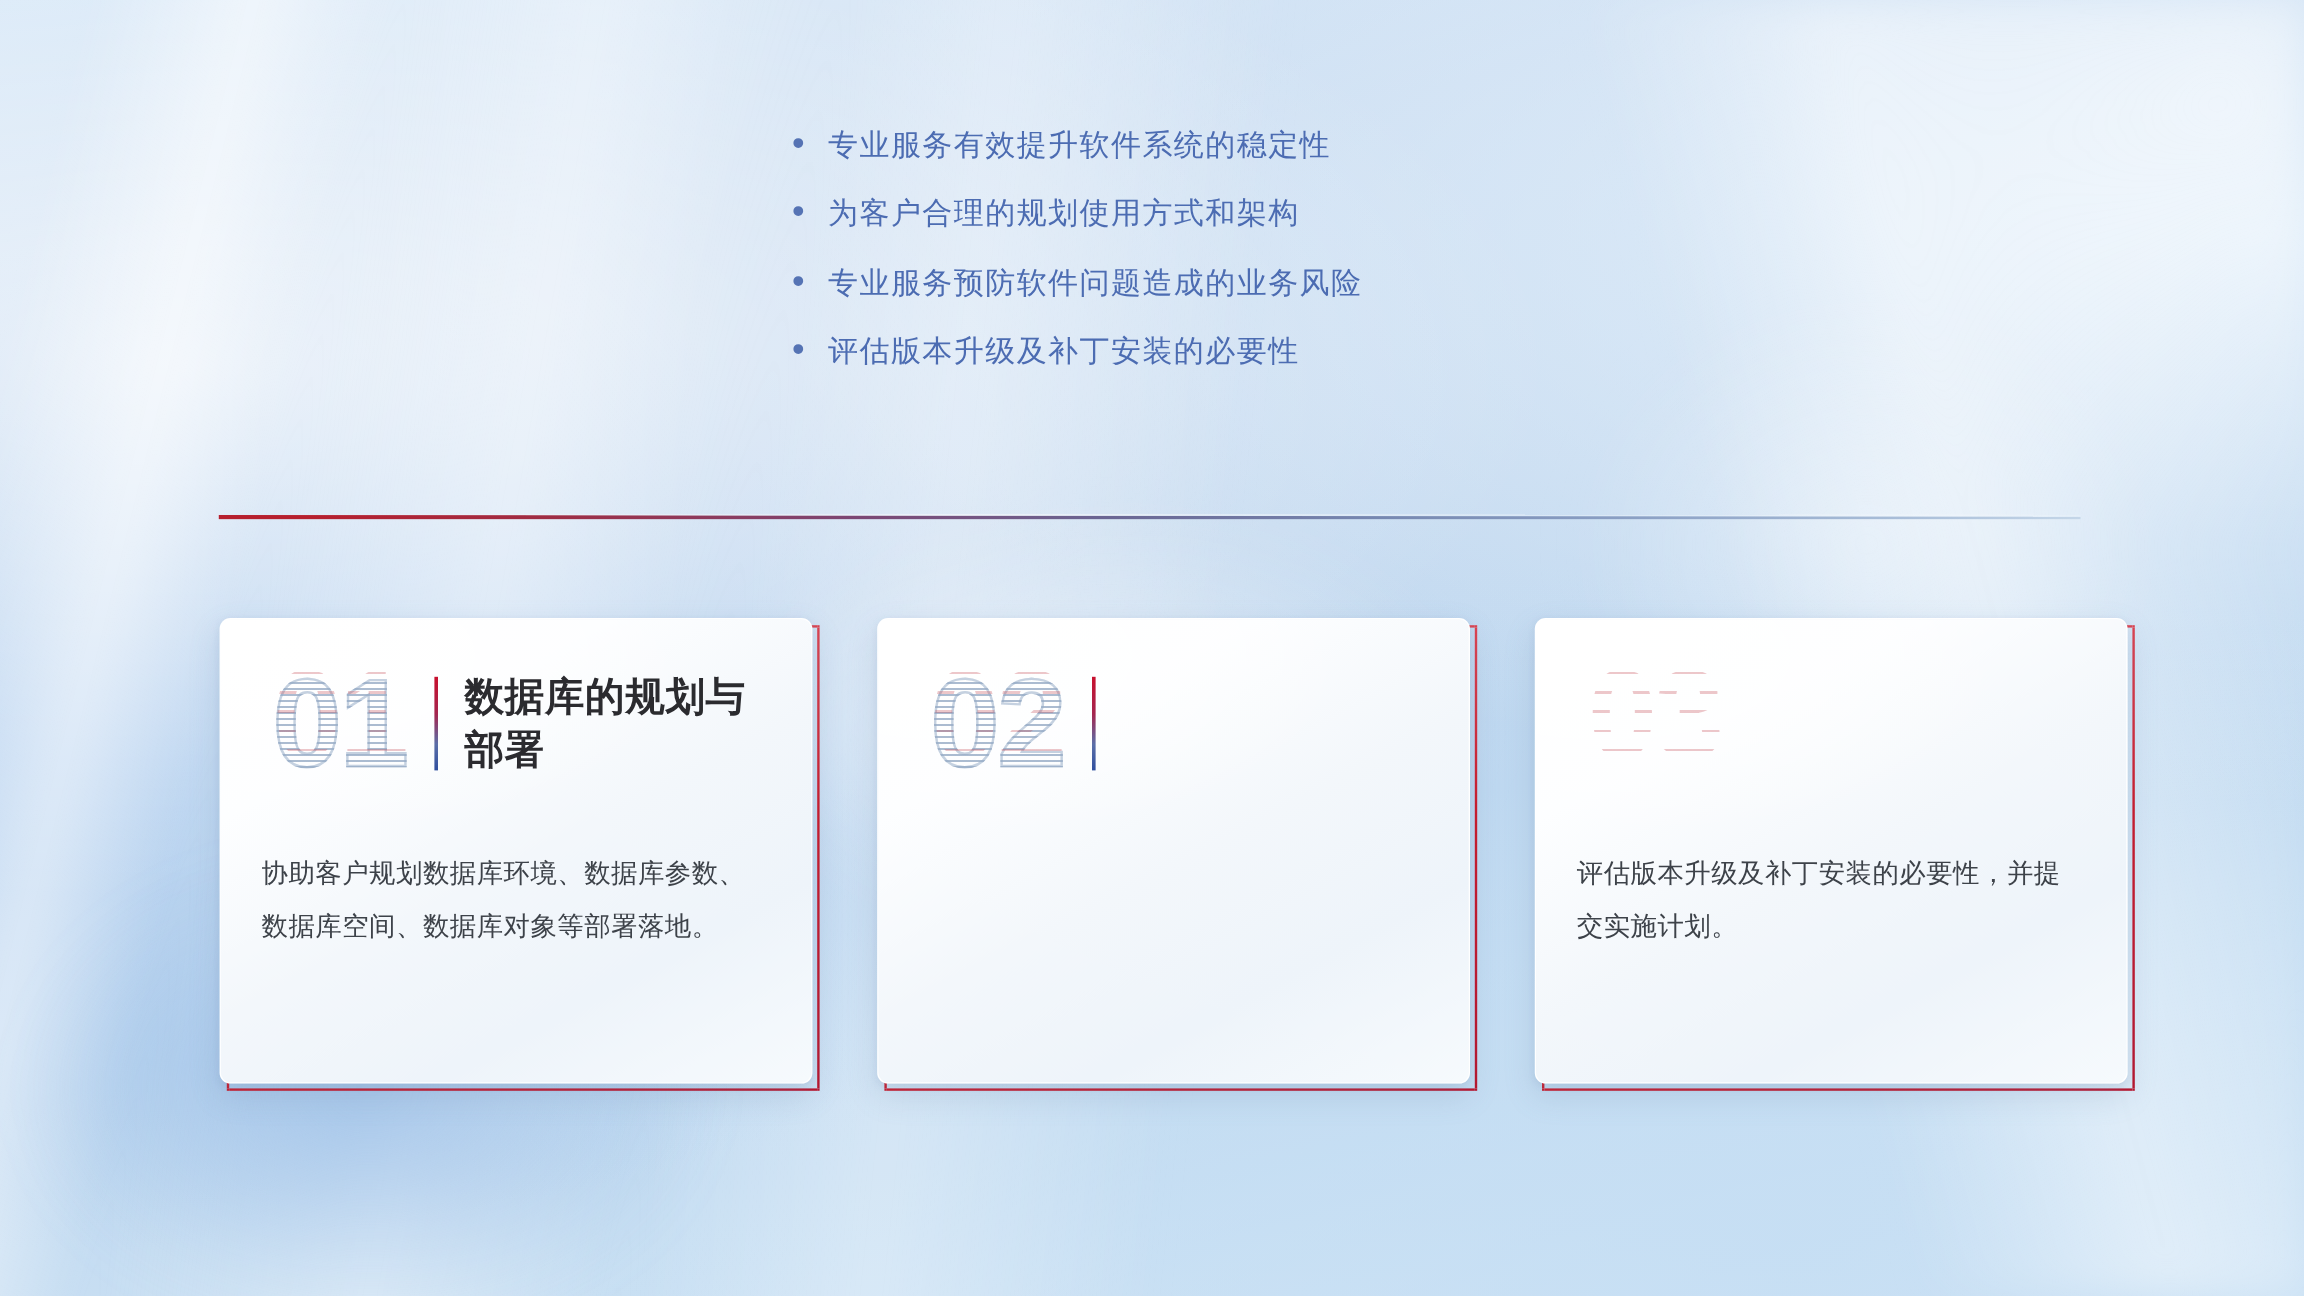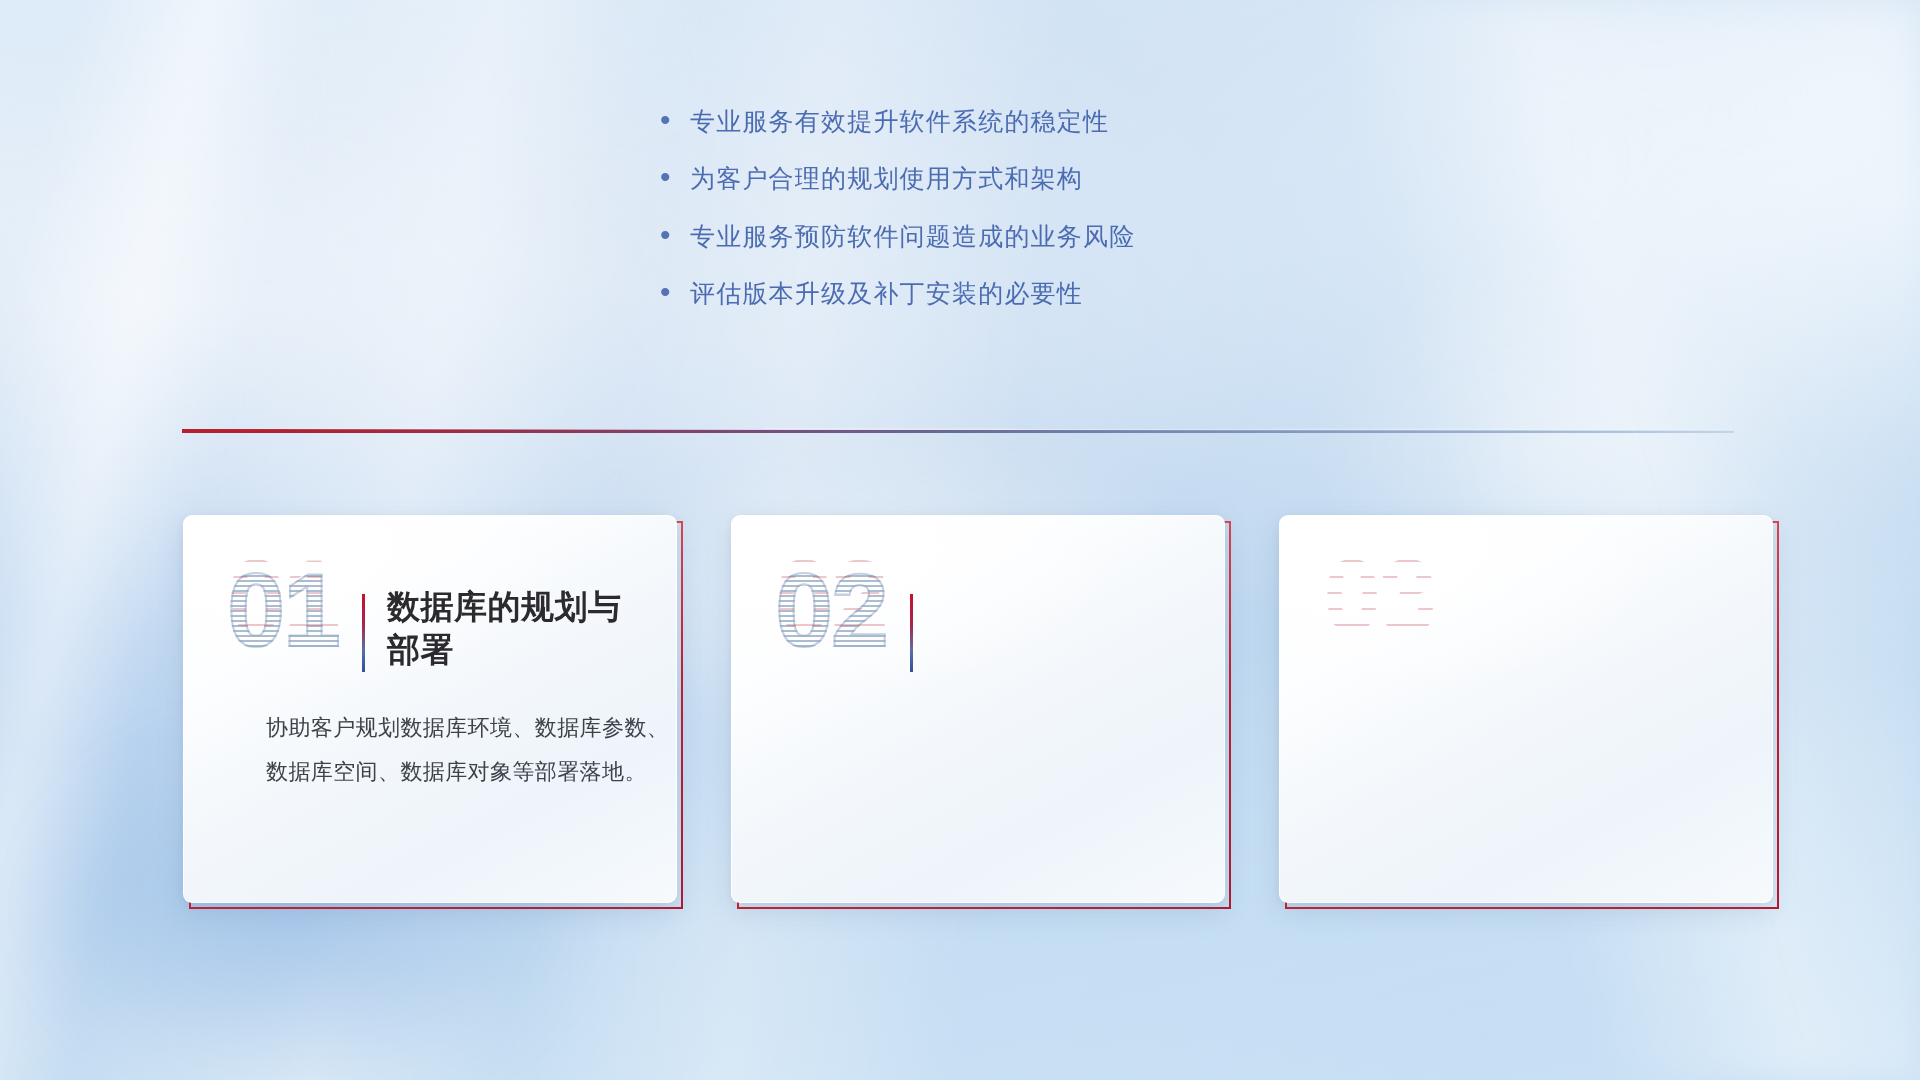--- a/index.html
+++ b/index.html
@@ -206,21 +206,21 @@
     pointer-events: none;
   }
 
   .card-head {
     position: absolute;
     left: 0;
     top: 18px;
     width: 494px;
     height: 138px;
     display: flex;
-    align-items: flex-end;
+    align-items: center;
     z-index: 2;
   }
   .card-number {
     position: relative;
     width: 150px;
     flex: 0 0 150px;
     margin-left: 24px;
     height: 124px;
     font-size: 104px;
     font-weight: 700;
@@ -281,21 +281,20 @@
   .card-body {
     position: absolute;
     left: 34px;
     top: 190px;
     width: 420px;
     font-size: 22px;
     line-height: 2.0;
     color: #3d4249;
     letter-spacing: 0.4px;
     z-index: 2;
-    margin-left: 48px;
   }
 </style>
 </head>
 <body>
 
 <div id="stage">
 
   <div class="bg-glow glow-left-bottom"></div>
   <div class="bg-glow glow-mid"></div>
   <div class="bg-glow glow-right"></div>
@@ -353,18 +352,19 @@
           <div class="card-vrule"></div>
         </div>
         <div class="card-number-tint">02</div>
       </div>
     </div>
 
     <div class="card card-3">
       <div class="card-outline"></div>
       <div class="card-face">
         <div class="card-number-tint">03</div>
+        <div class="card-body">评估版本升级及补丁安装的必要性，并提交实施计划。</div>
       </div>
     </div>
 
   </div>
 
 </div>
 
 </body></html>

